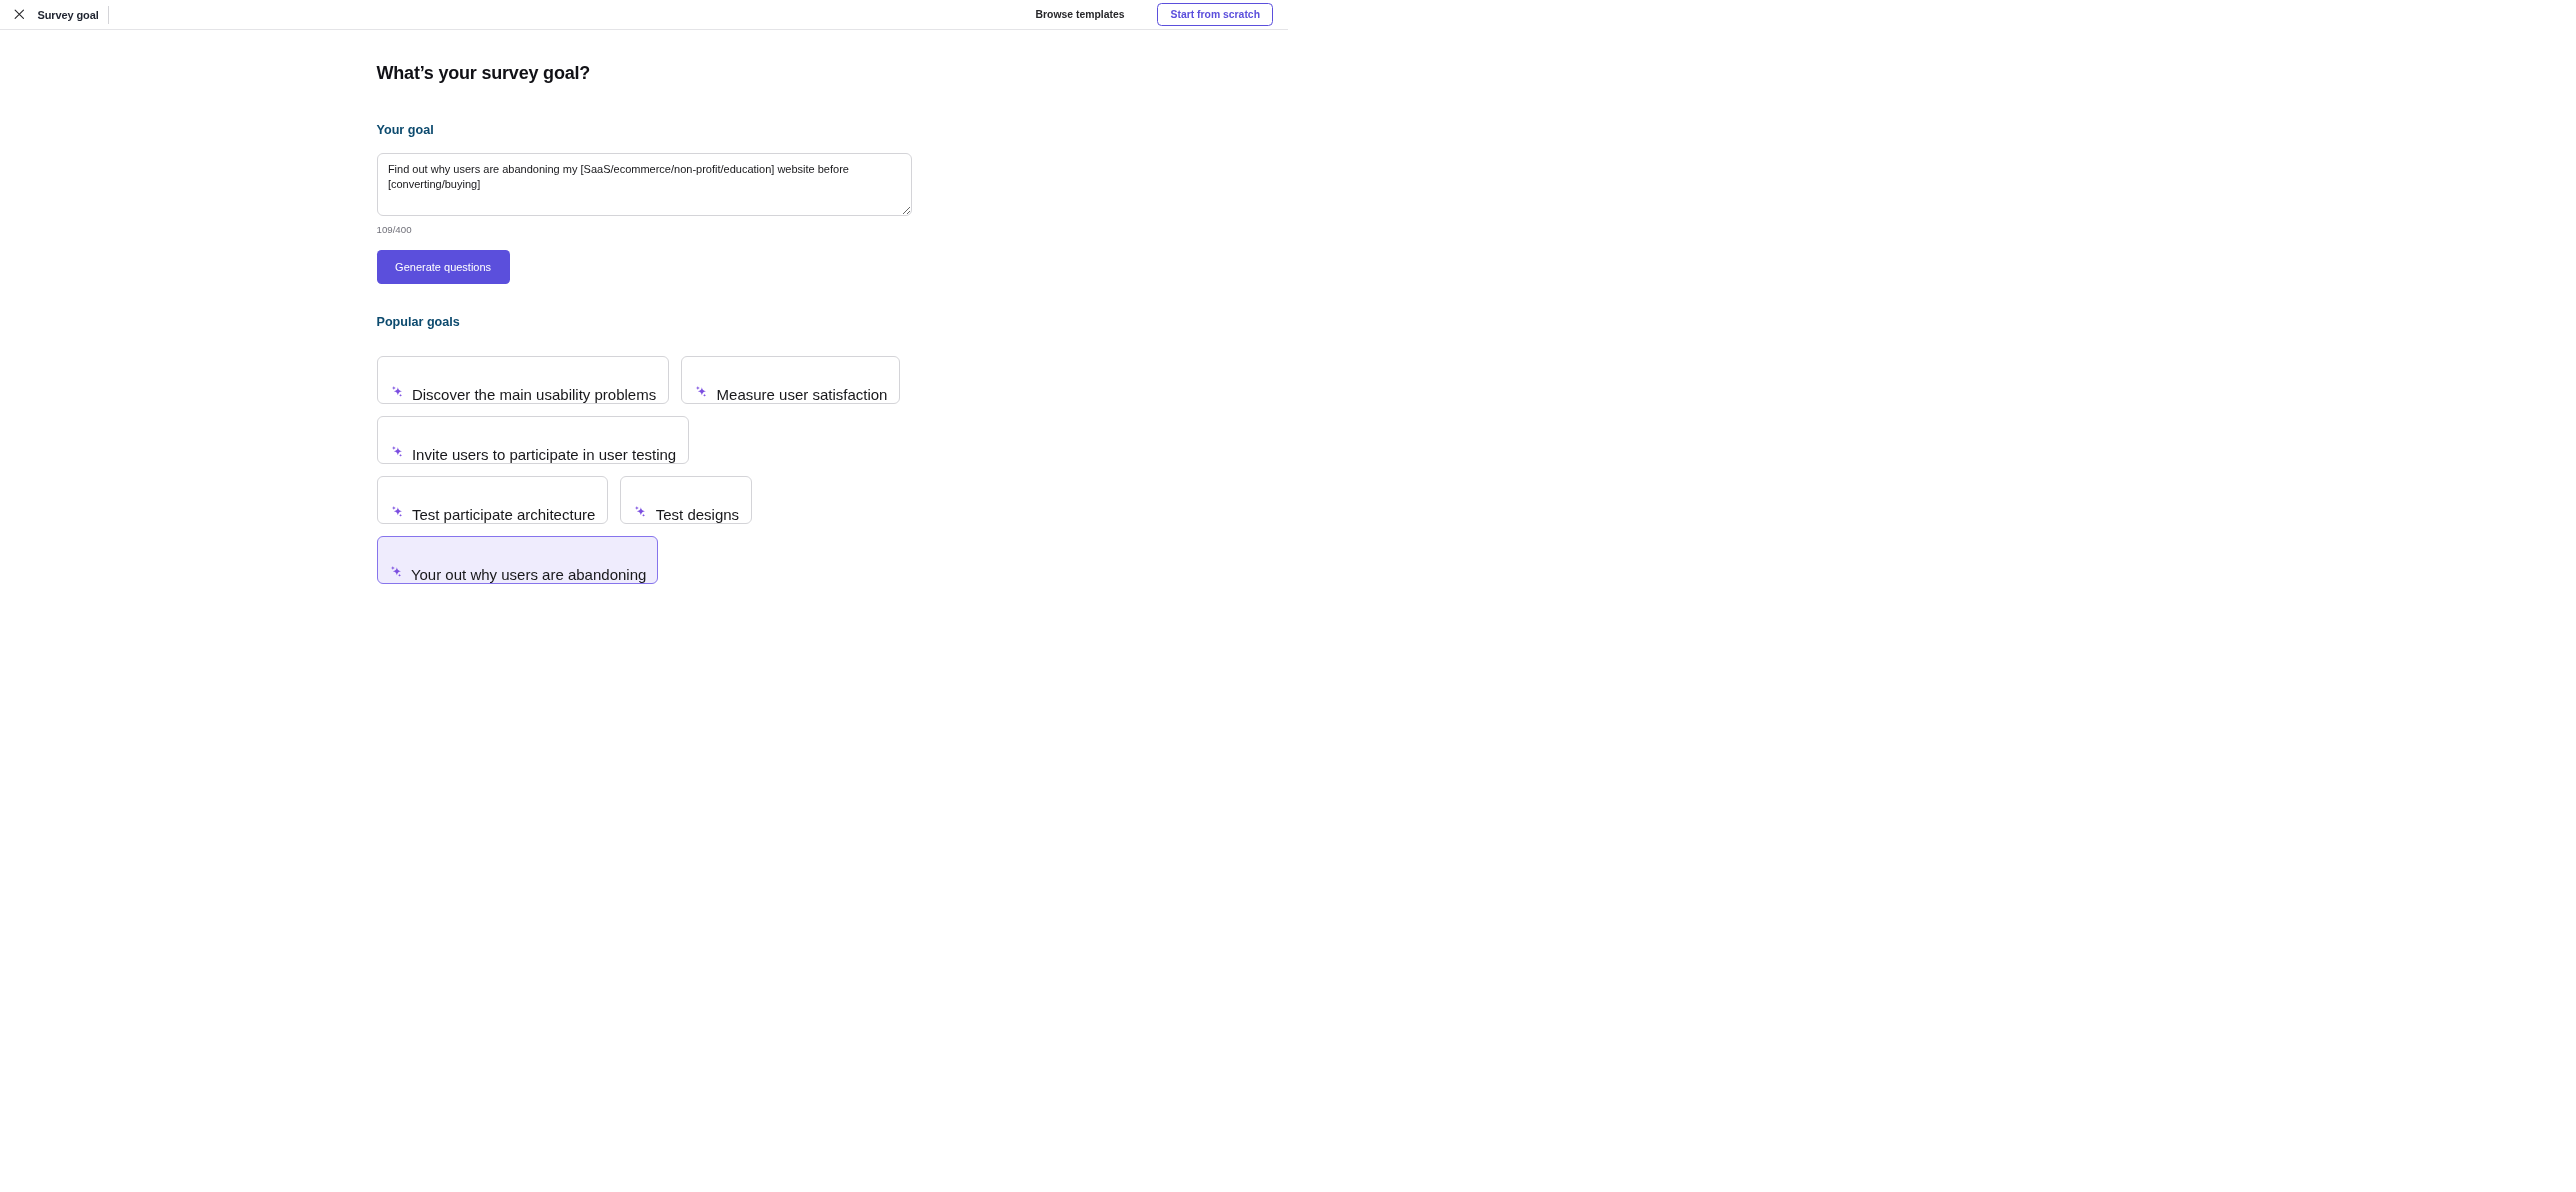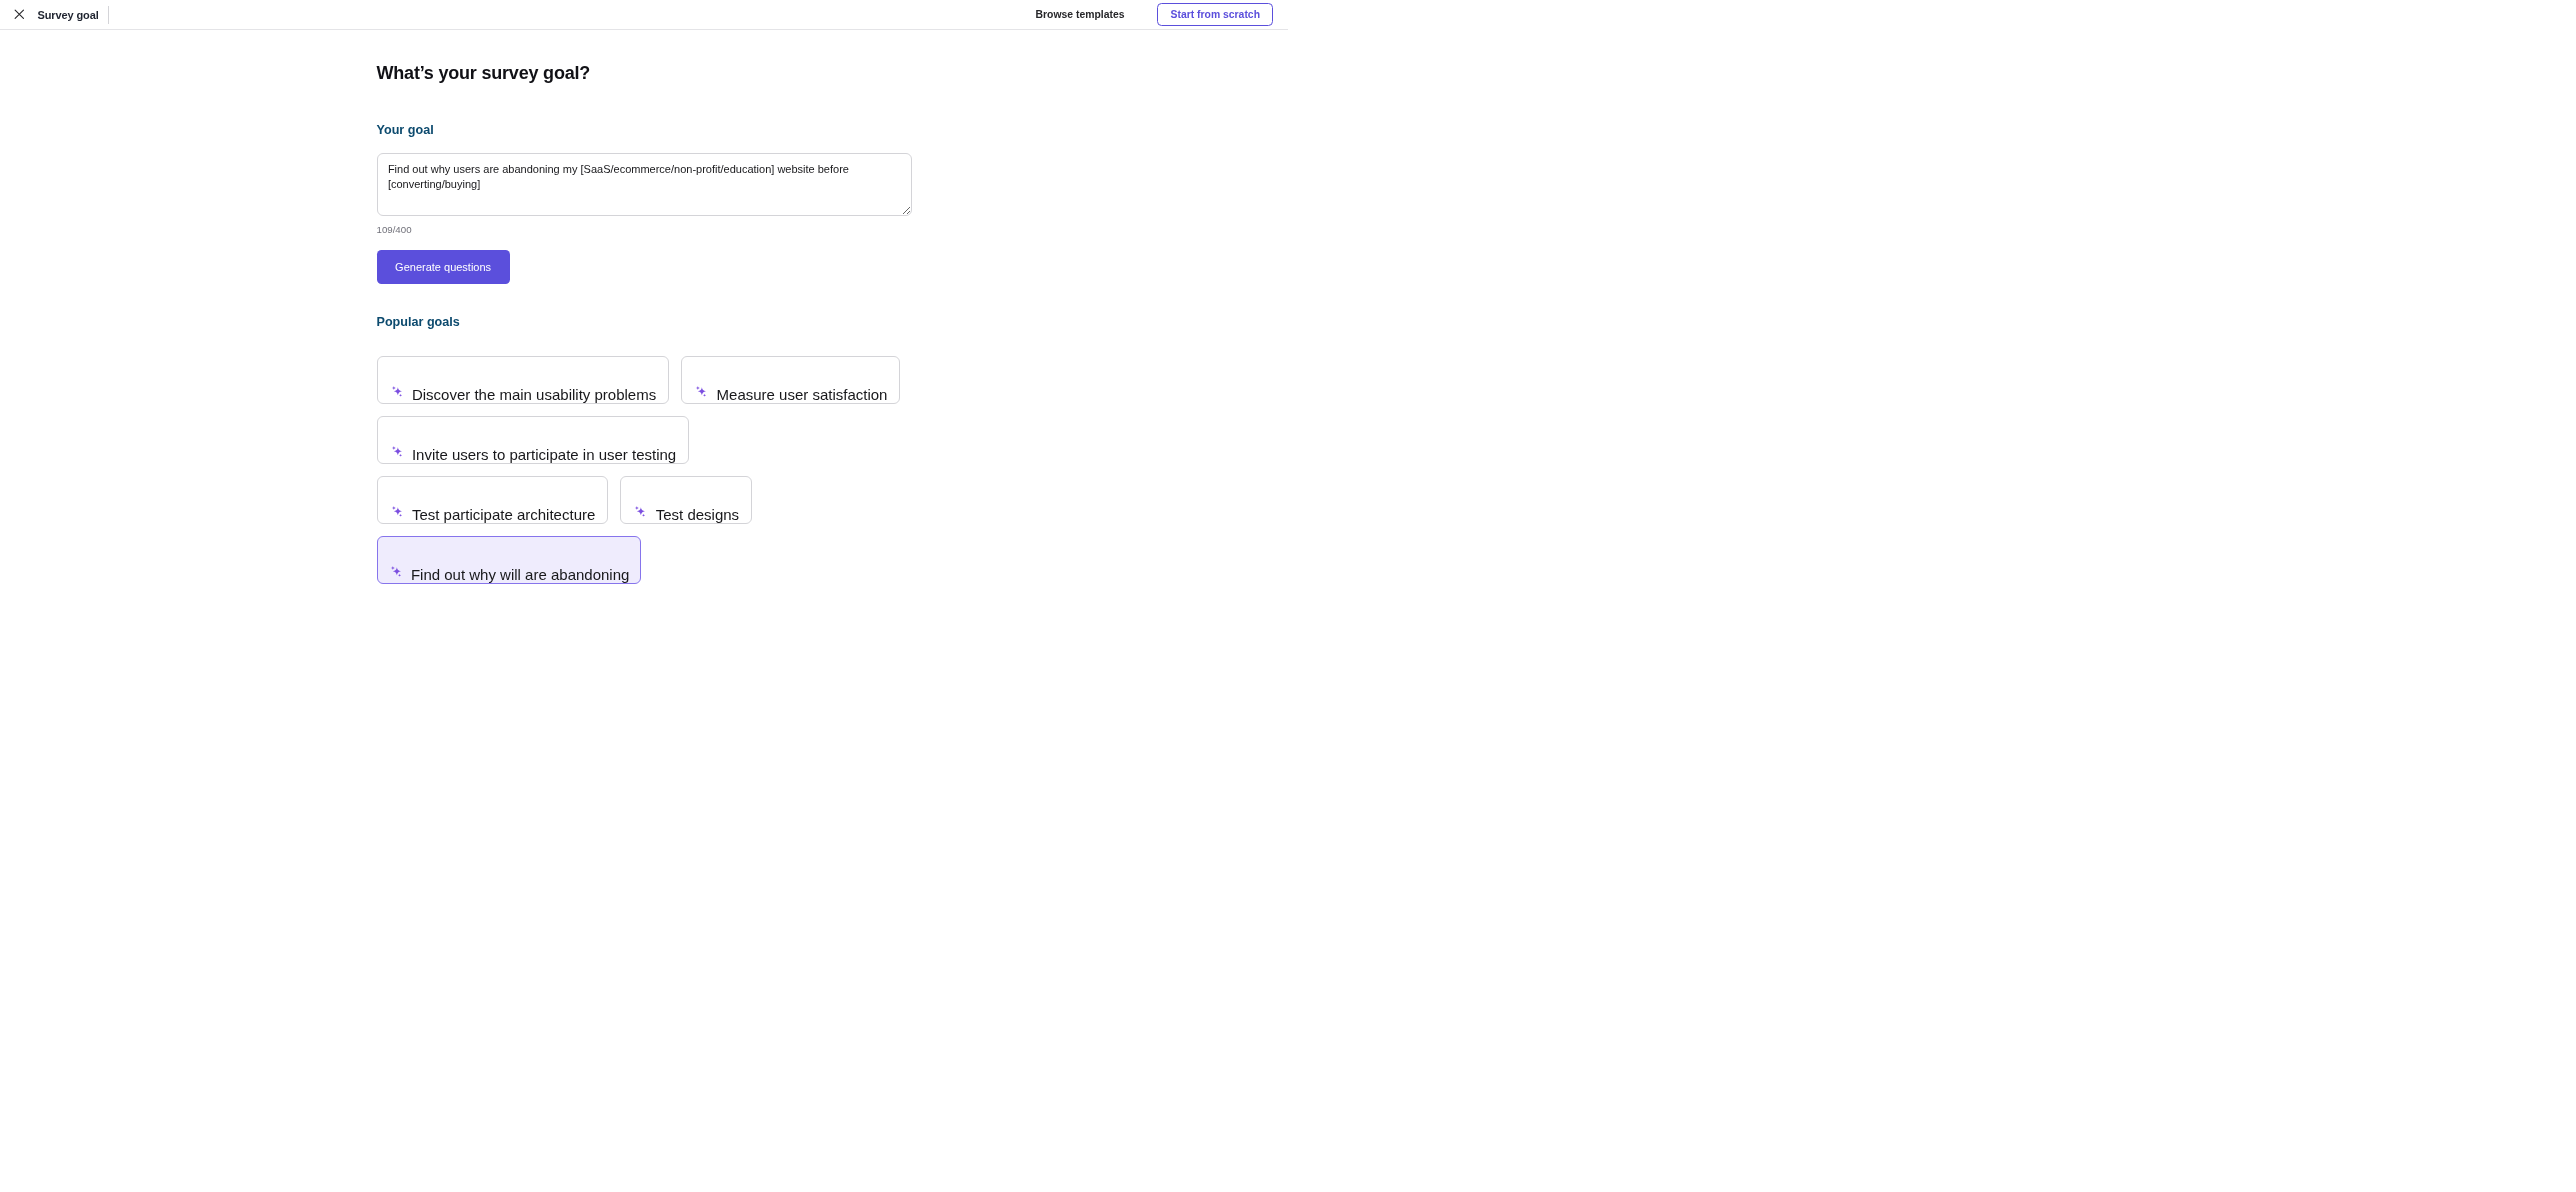--- a/index.html
+++ b/index.html
@@ -230,17 +230,17 @@
     <span>Test designs</span>
   </button>
       <button class="chip selected">
     <span class="sparkle">
       <svg width="15" height="15.6" viewBox="0 0 24 24" fill="#7c4fe0">
         <path d="M12.6 4.6C13.3 8.8 14.9 10.4 19.1 11.1C14.9 11.8 13.3 13.4 12.6 17.6C11.9 13.4 10.3 11.8 6.1 11.1C10.3 10.4 11.9 8.8 12.6 4.6Z"></path>
         <path d="M6.2 2.6C6.55 4.75 7.35 5.55 9.5 5.9C7.35 6.25 6.55 7.05 6.2 9.2C5.85 7.05 5.05 6.25 2.9 5.9C5.05 5.55 5.85 4.75 6.2 2.6Z"></path>
         <path d="M16.9 15.2C17.16 16.8 17.75 17.4 19.35 17.65C17.75 17.9 17.16 18.5 16.9 20.1C16.64 18.5 16.05 17.9 14.45 17.65C16.05 17.4 16.64 16.8 16.9 15.2Z"></path>
       </svg>
     </span>
-    <span>Find out why will are abandoning</span>
+    <span>Your out why users are abandoning</span>
   </button>
     </div>
 </main>
 
 
 </body></html>

